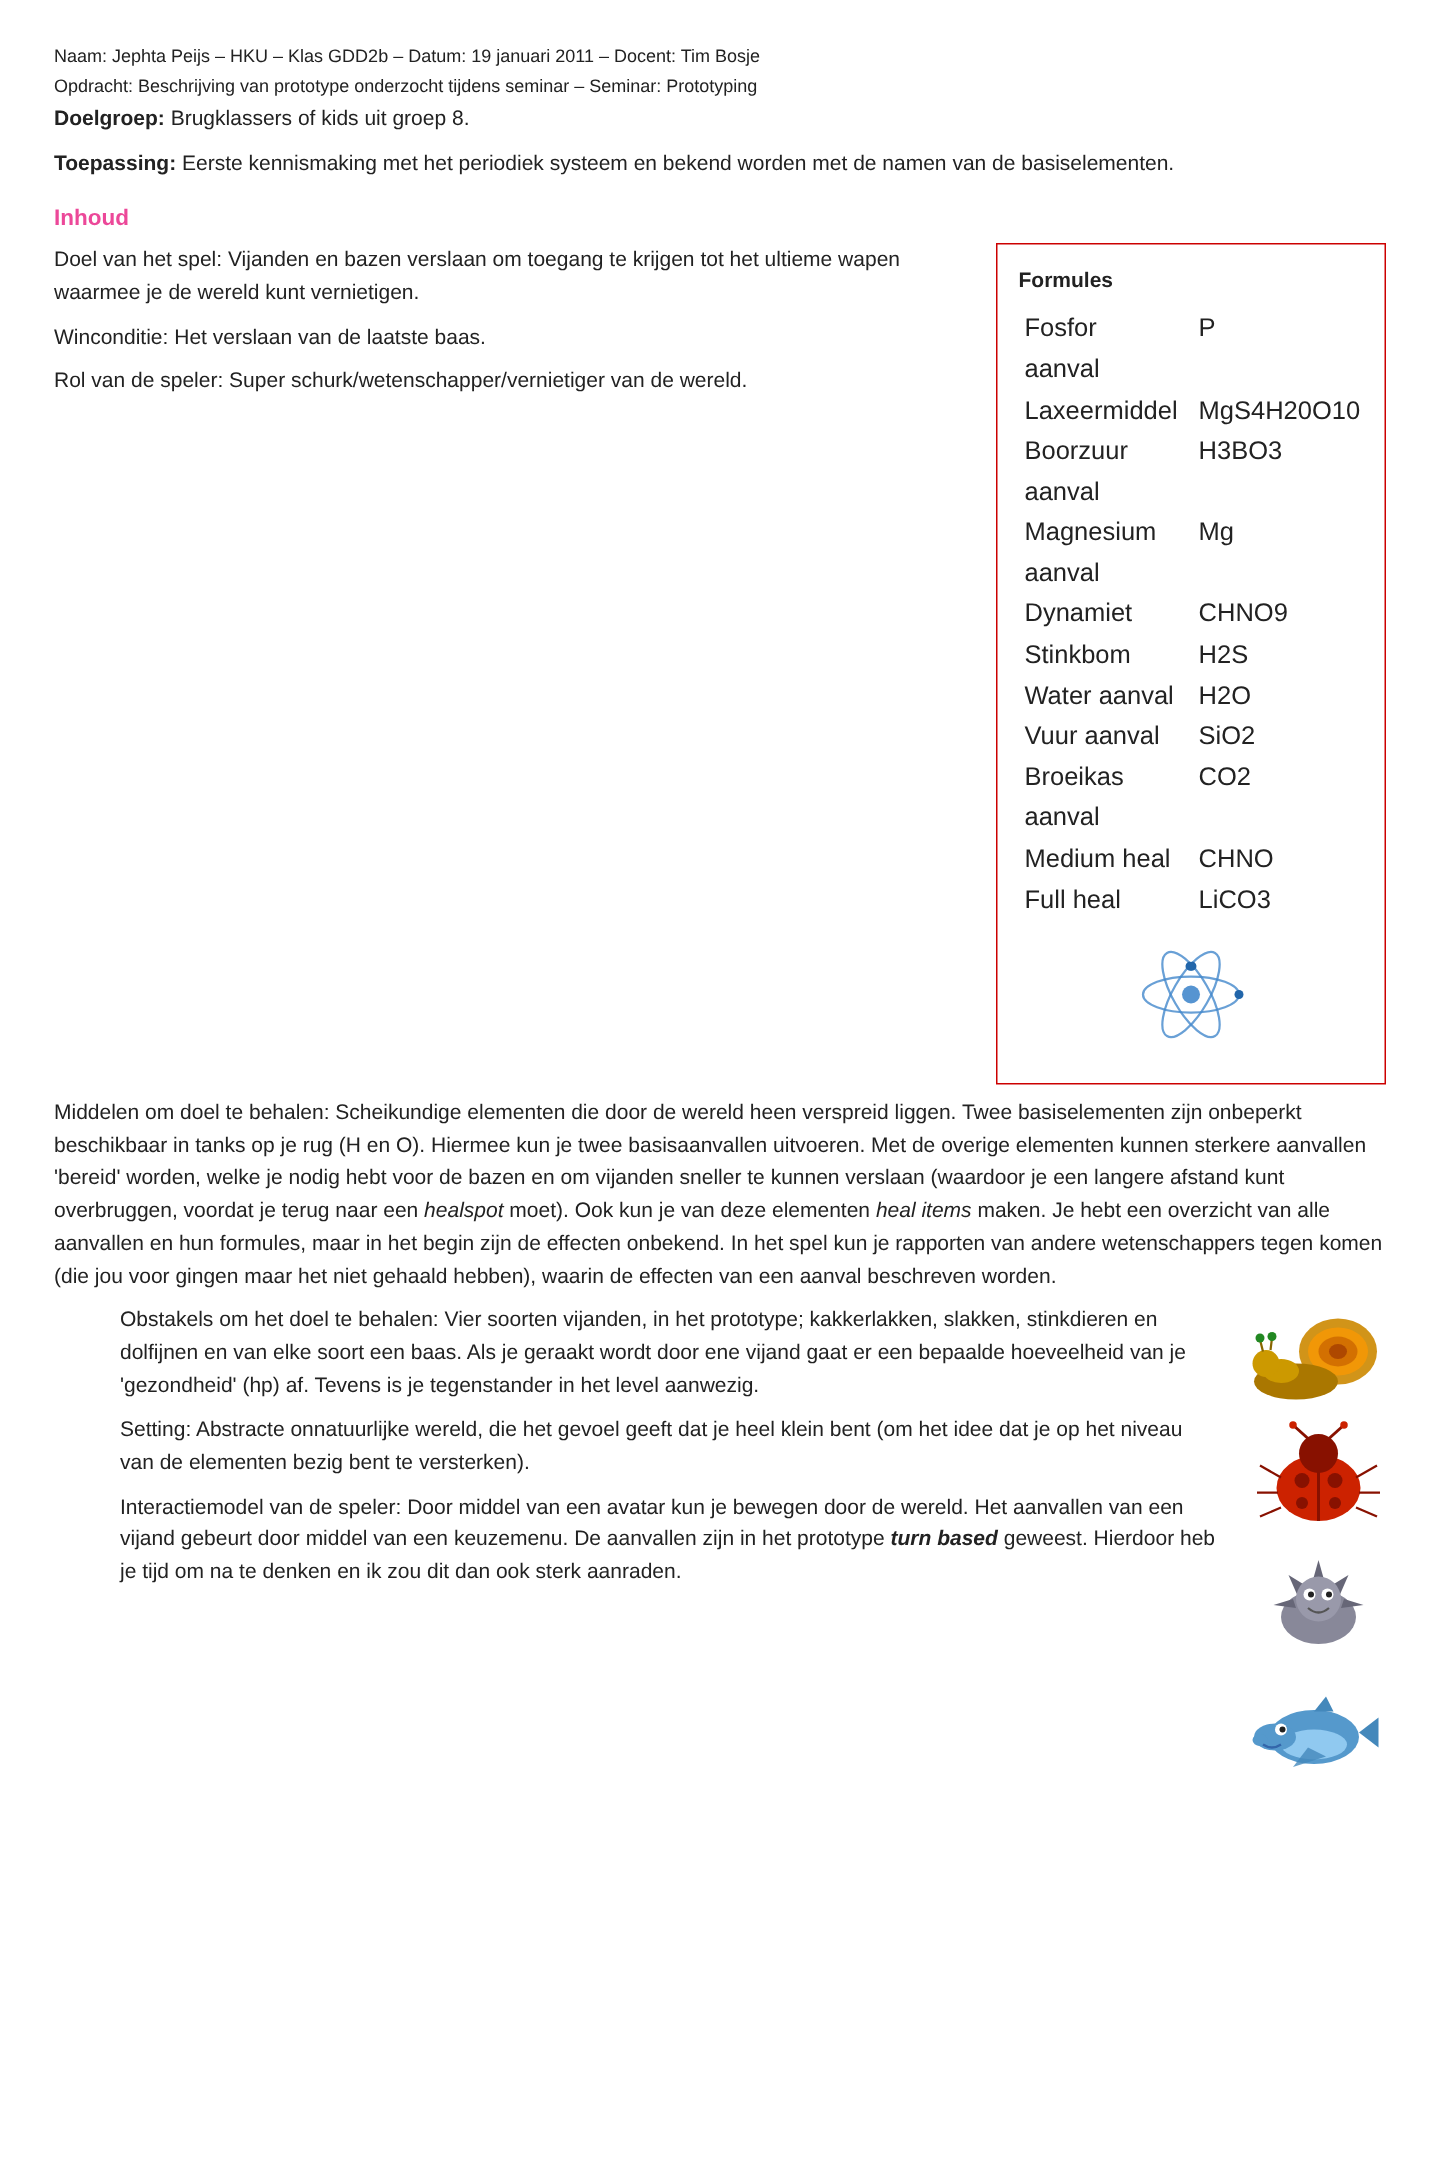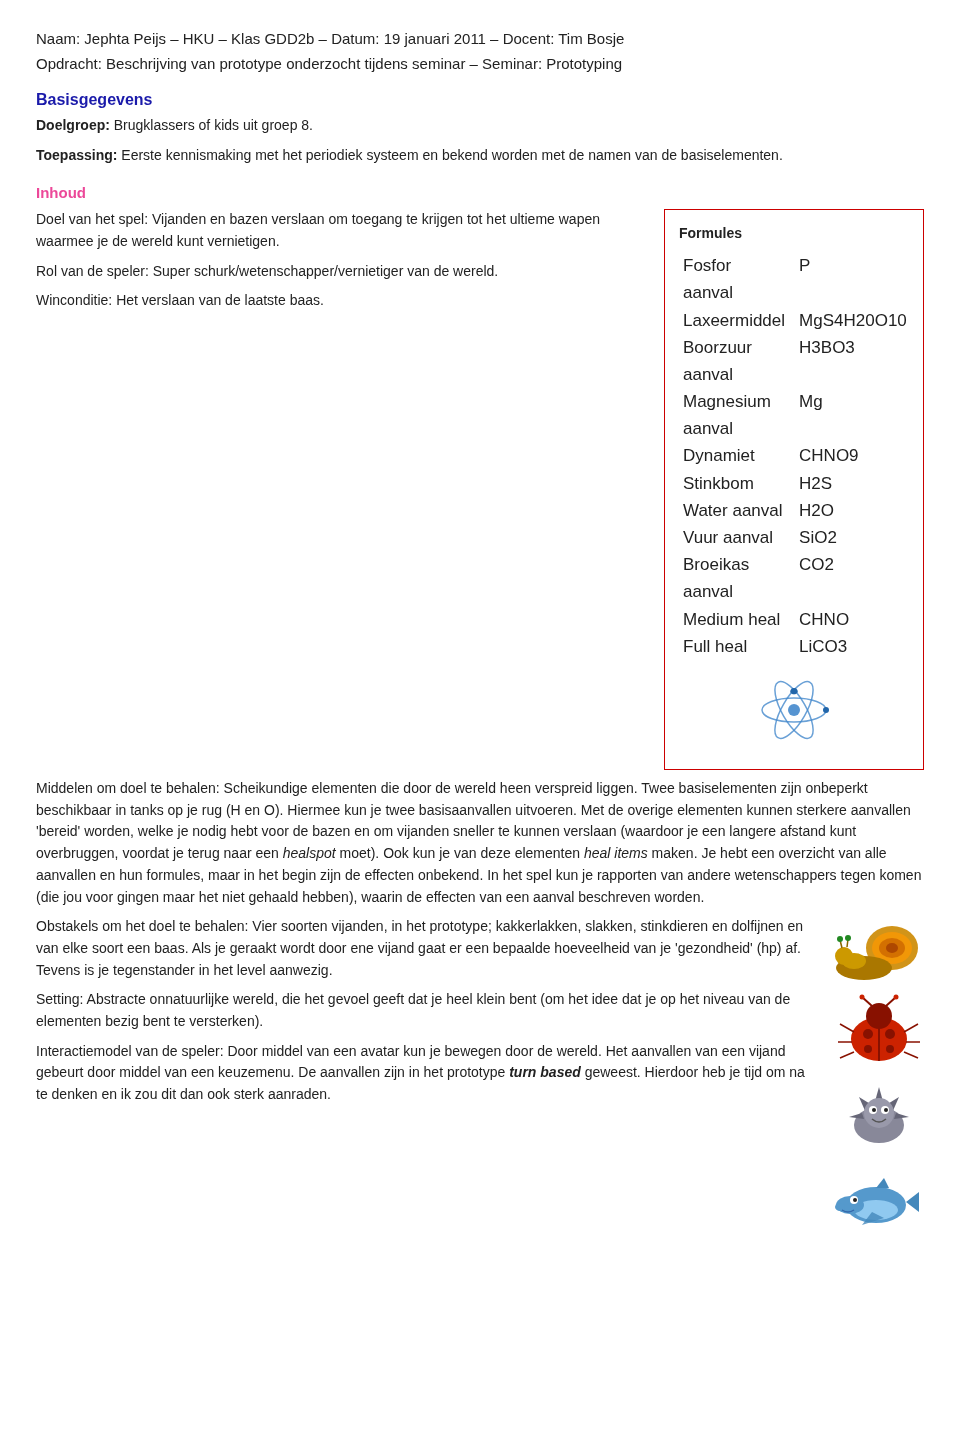--- a/index.html
+++ b/index.html
@@ -5,21 +5,21 @@
     * { margin: 0; padding: 0; box-sizing: border-box; }
     body {
       font-family: Arial, sans-serif;
       font-size: 14px;
       color: #222;
       background: #fff;
       padding: 28px 36px;
       max-width: 960px;
     }
     .header-meta {
-      font-size: 15px;
+      font-size: 12px;
       color: #222;
       margin-bottom: 2px;
       line-height: 1.5;
     }
     .section-title {
       font-size: 16px;
       font-weight: bold;
       color: #1a1aaa;
       margin-top: 16px;
       margin-bottom: 6px;
@@ -88,52 +88,52 @@
     .images-col {
       display: flex;
       flex-direction: column;
       gap: 8px;
       align-items: flex-end;
       flex: 0 0 110px;
     }
     .bottom-section {
       display: flex;
       margin-top: 8px;
+      margin-left: 44px;
     }
     .bottom-text {
       flex: 1 1 0;
     }
     em {
       font-style: italic;
     }
     .italic-bold {
       font-style: italic;
       font-weight: bold;
     }
   </style>
 </head>
 <body>
 
 <div class="header-meta">Naam: Jephta Peijs – HKU – Klas GDD2b – Datum: 19 januari 2011 – Docent: Tim Bosje</div>
 <div class="header-meta">Opdracht: Beschrijving van prototype onderzocht tijdens seminar – Seminar: Prototyping</div>
 
 <div>
-  <div class="section-title">Basisgegevens</div>
   <p><strong>Doelgroep:</strong> <span>Brugklassers of kids uit groep 8.</span></p>
   <p><strong>Toepassing:</strong> <span>Eerste kennismaking met het periodiek systeem en bekend worden met de namen van de basiselementen.</span></p>
 </div>
 
 <div>
   <div class="inhoud-title">Inhoud</div>
 
   <div class="two-col">
     <div class="left-col">
       <p>Doel van het spel: Vijanden en bazen verslaan om toegang te krijgen tot het ultieme wapen waarmee je de wereld kunt vernietigen.</p>
+      <p>Winconditie: Het verslaan van de laatste baas.</p>
       <p>Rol van de speler: Super schurk/wetenschapper/vernietiger van de wereld.</p>
-      <p>Winconditie: Het verslaan van de laatste baas.</p>
     </div>
     <div class="right-col">
       <div class="formules-box">
         <div class="formules-title">Formules</div>
         <table class="formules-table">
           <tbody id="formules-tbody">
               <tr>
                 <td>Fosfor aanval</td>
                 <td>P</td>
               </tr>

